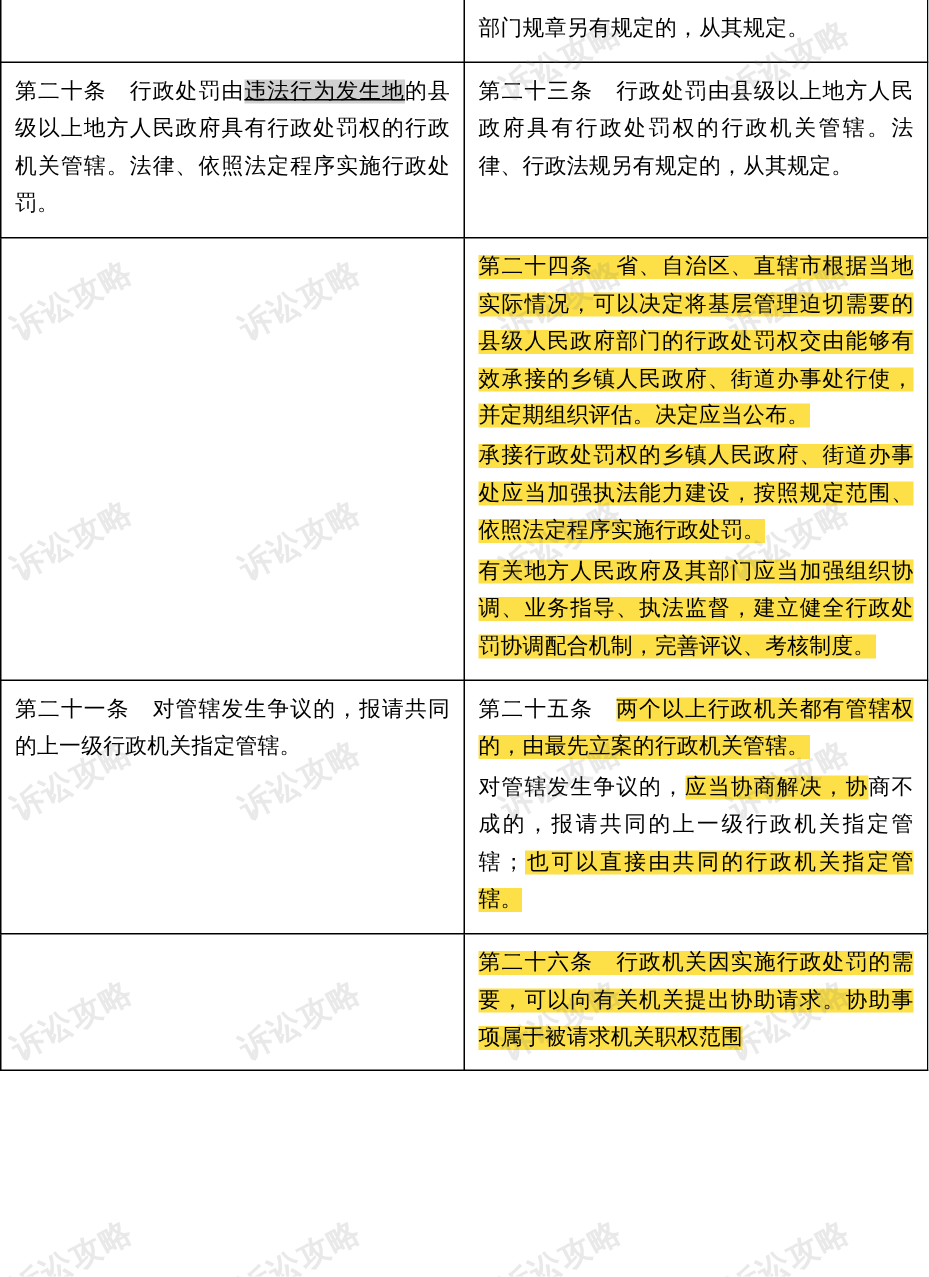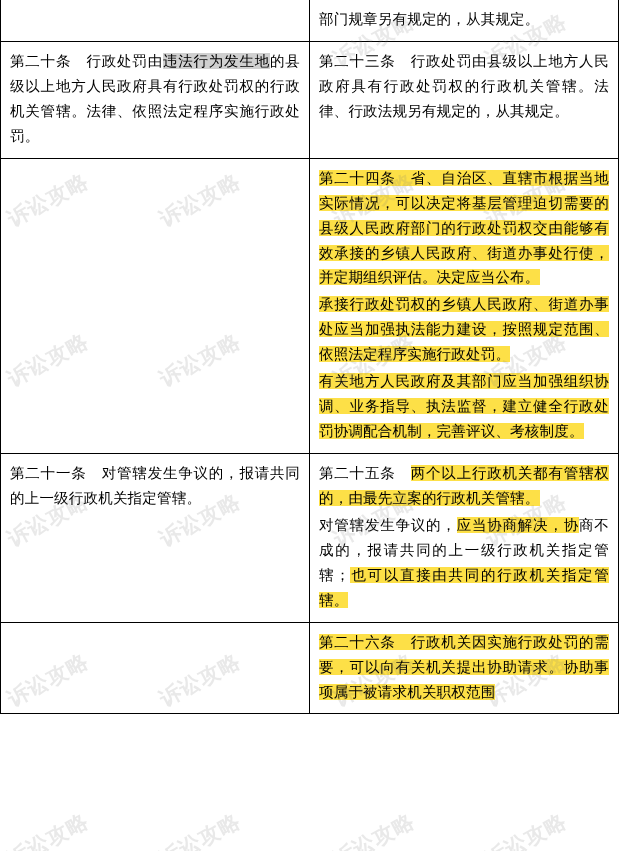--- a/index.html
+++ b/index.html
@@ -63,20 +63,21 @@
 
   mark.hl {
     background: #fde047;
     color: #000;
     padding: 0;
   }
   mark.gray {
     background: #d0d0d0;
     color: #000;
     padding: 0;
+    text-decoration: underline;
   }
   .empty-cell { min-height: 10px; }
 
   
   .top-row td { padding-top: 4px; padding-bottom: 8px; }
 </style>
 </head>
 <body>
 
 <div class="wm-layer" id="wm-layer">

